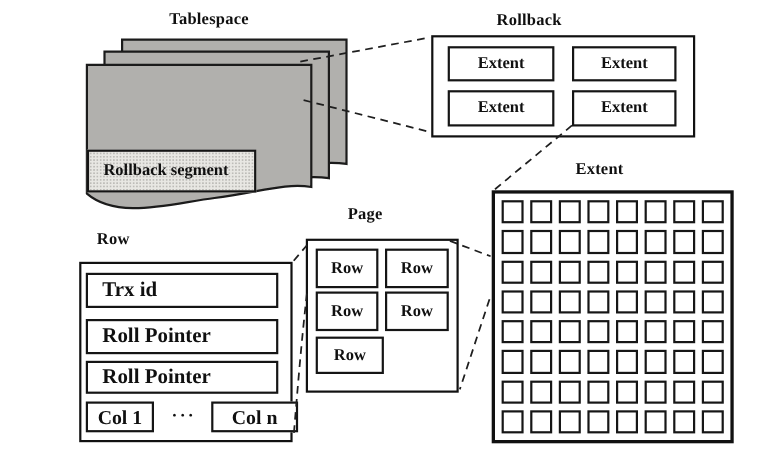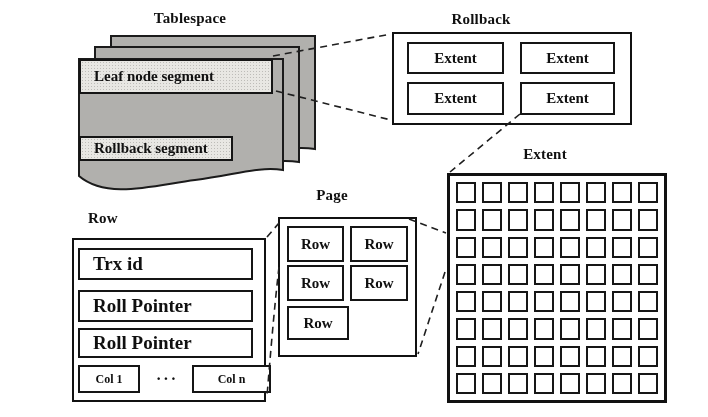--- a/index.html
+++ b/index.html
@@ -26,21 +26,21 @@
     gap:8px 16px;padding:8px 0 0 13px;}
   .extent-cell{border:2px solid #151515;display:flex;align-items:center;justify-content:center;
     font-size:15px;background:#fff;}
   .egrid{display:grid;gap:6px;padding:6px;border:3px solid #111;position:absolute;background:#fff;}
   .egrid-cell{border:2px solid #161616;background:#fff;}
   .cell{position:absolute;border:2px solid #151515;display:flex;align-items:center;
     justify-content:center;font-size:15px;background:#fff;}
   .field{position:absolute;border:2px solid #151515;display:flex;align-items:center;
     padding-left:13px;font-size:19px;background:#fff;}
   .colcell{position:absolute;border:2px solid #151515;display:flex;align-items:center;
-    justify-content:center;font-size:12px;background:#fff;}
+    justify-content:center;font-size:18px;background:#fff;}
   .dots{position:absolute;display:flex;align-items:center;justify-content:center;
     font-size:16px;letter-spacing:2px;}
   .connectors{position:absolute;left:0;top:0;pointer-events:none;}
   .connectors path, .connectors line{stroke:var(--line-black,#1f1f1f);stroke-width:1.6;
     stroke-dasharray:7 5;fill:none;}
 </style>
 </head>
 <body>
 
 <div class="canvas">
@@ -50,24 +50,21 @@
   <div class="sec-label" style="left:485px;top:146px;">Extent</div>
   <div class="sec-label" style="left:272px;top:187px;">Page</div>
   <div class="sec-label" style="left:88px;top:210px;width:60px;text-align:left;">Row</div>
 
   <svg class="sheet-svg" width="270" height="180" viewBox="0 0 270 180">
     <path stroke="#1b1b1b" stroke-width="2" d="M56,8 H260 V121 C232,117 205,127 166,130 C127,133 86,138 56,126 Z" fill="#b1b0ad"></path>
     <path stroke="#1b1b1b" stroke-width="2" d="M40,19 H244 V134 C216,130 189,140 150,143 C111,146 70,151 40,139 Z" fill="#b1b0ad"></path>
     <path stroke="#1b1b1b" stroke-width="2" d="M24,31 H228 V142 C204,138 180,147 140,152 C100,157 52,172 24,148 Z" fill="#b1b0ad"></path>
   </svg>
 
-  <div class="seg-box tex-light" style="left:79px;top:59px;width:194px;height:35px;">
-    <span>Leaf node segment</span>
-  </div>
-  <div class="seg-box tex-light" style="left:79px;top:136px;width:154px;height:25px;">
+  <div class="seg-box tex-light" style="left:79px;top:136px;width:154px;height:39px;">
     <span>Rollback segment</span>
   </div>
 
   <div class="frame segment-grid" style="left:392px;top:32px;width:240px;height:93px;">
     <div class="extent-cell">
       <span>Extent</span>
       </div>
     <div class="extent-cell">
       <span>Extent</span>
       </div>

